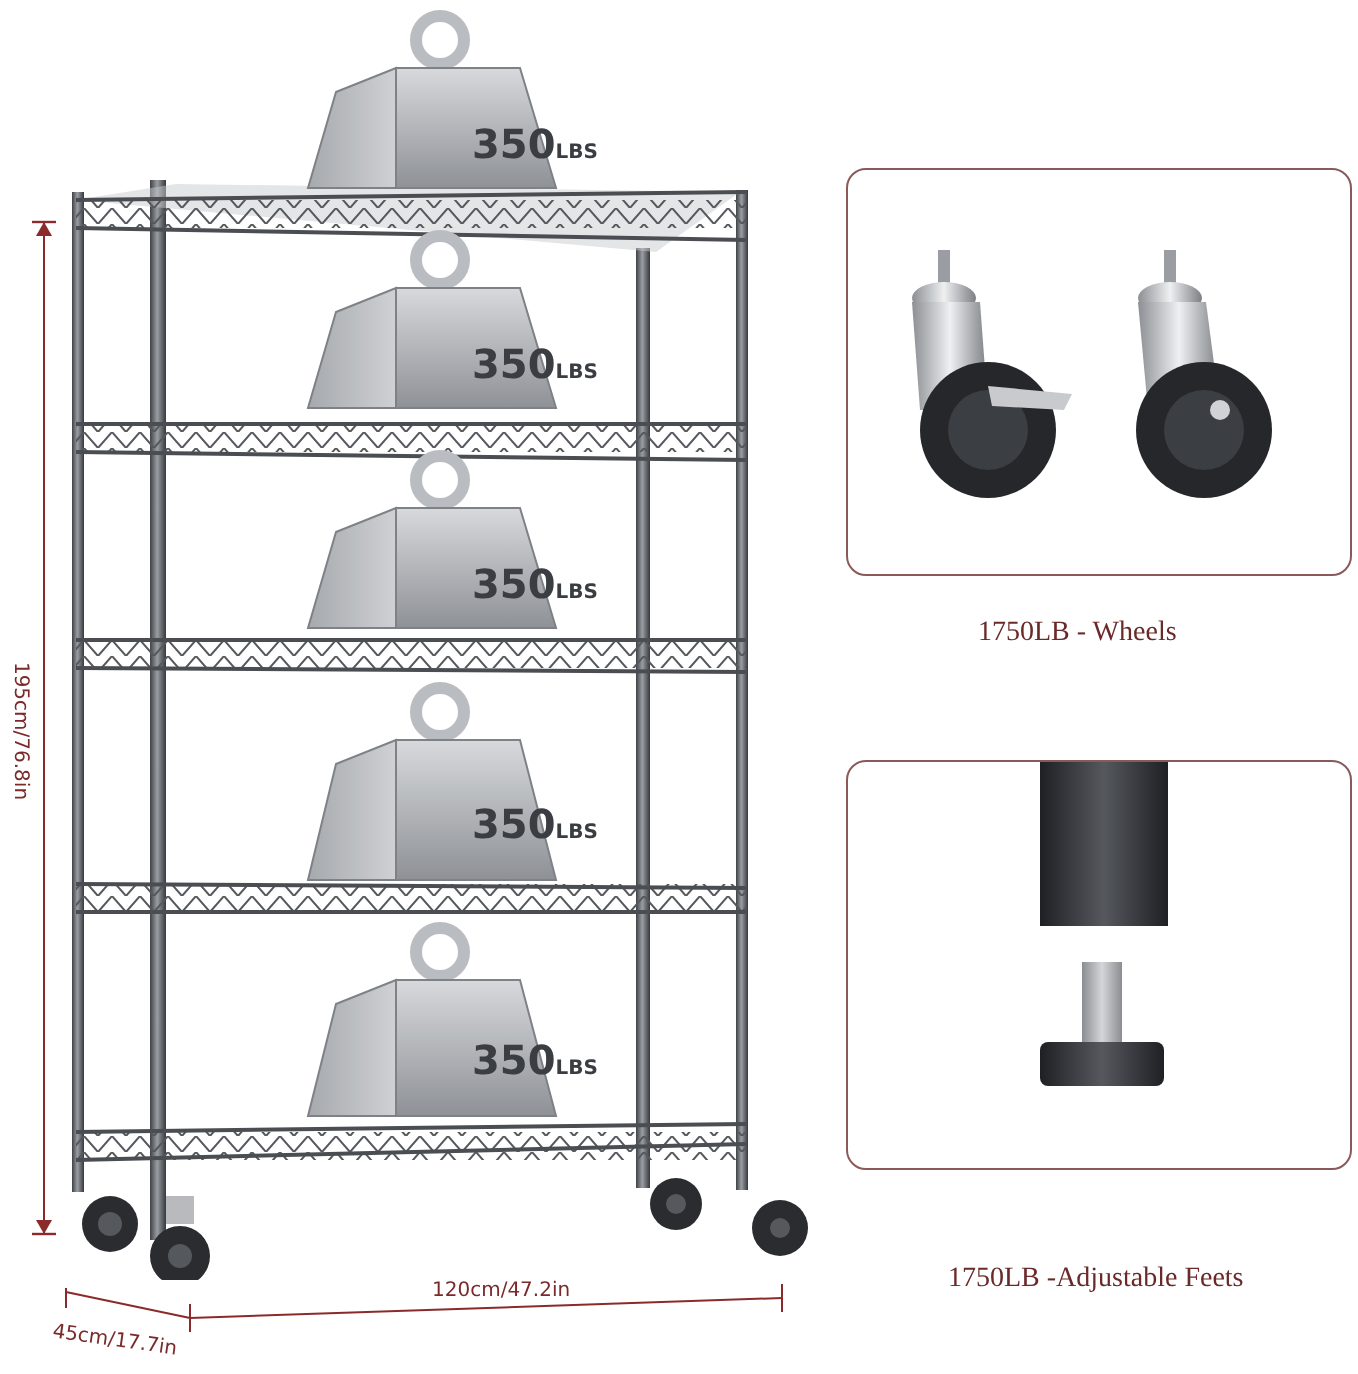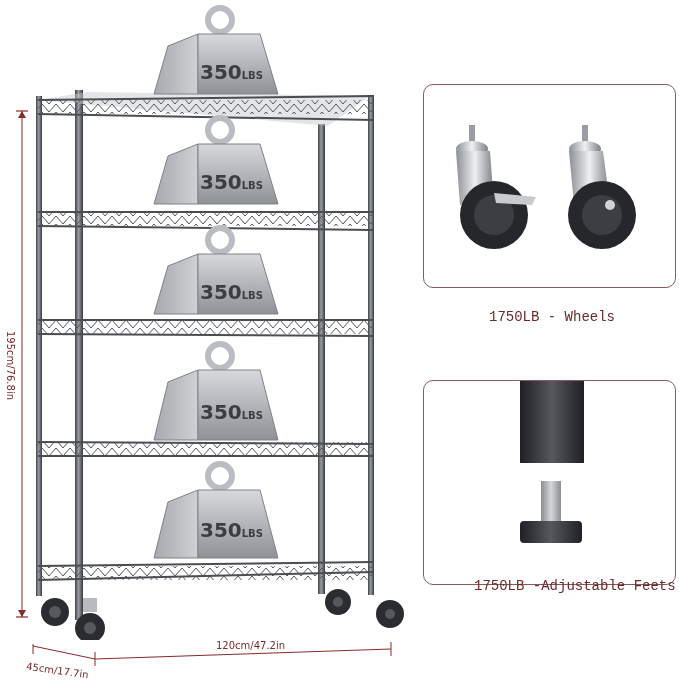--- a/index.html
+++ b/index.html
@@ -1,21 +1,21 @@
 <!DOCTYPE html>
 <html><head>
 <meta charset="utf-8">
 <style>
   html,body{margin:0;padding:0;background:#fff;}
   body{width:679px;height:687px;position:relative;overflow:hidden;font-family:"DejaVu Sans",sans-serif;}
   .abs{position:absolute;}
   .panel{position:absolute;border:1.5px solid #8a5a5a;border-radius:10px;background:#fff;box-sizing:border-box;}
-  .caption{position:absolute;color:#6b2a2a;font-size:14px;font-family:Liberation Mono, monospace;white-space:nowrap;}
+  .caption{position:absolute;color:#6b2a2a;font-size:14px;font-family:Liberation Serif, serif;white-space:nowrap;}
   .dim{position:absolute;color:#7a2a2a;font-size:10px;font-family:"DejaVu Sans",sans-serif;white-space:nowrap;}
-  .weight-label{font-family:"DejaVu Sans",sans-serif;font-weight:bold;}
+  .weight-label{font-family:"DejaVu Sans",sans-serif;font-weight:bold;padding-left:36px;}
 </style>
 </head>
 <body>
 
 <div>
   <svg class="abs" style="left:10px;top:105px" width="20" height="520">
     <line x1="12" y1="6" x2="12" y2="512" stroke="#8b2a2a" stroke-width="1"></line>
     <line x1="6" y1="6" x2="18" y2="6" stroke="#8b2a2a" stroke-width="1.2"></line>
     <polygon points="12,6 8,13 16,13" fill="#8b2a2a"></polygon>
     <line x1="6" y1="512" x2="18" y2="512" stroke="#8b2a2a" stroke-width="1.2"></line>
@@ -197,13 +197,13 @@
           <stop offset="0" stop-color="#8a8d91"></stop>
           <stop offset="0.5" stop-color="#d4d6d9"></stop>
           <stop offset="1" stop-color="#8a8d91"></stop>
         </linearGradient>
     </defs>
     <rect x="96" y="0" width="64" height="82" fill="url(#tube)"></rect>
     <rect x="117" y="100" width="20" height="44" fill="url(#thread)"></rect>
     <rect x="96" y="140" width="62" height="22" rx="4" fill="url(#tube)"></rect>
   </svg>
 </div>
-<div class="caption" style="left:474px;top:578px">1750LB -Adjustable Feets</div>
+<div class="caption" style="left:474px;top:632px">1750LB -Adjustable Feets</div>
 
 </body></html>

